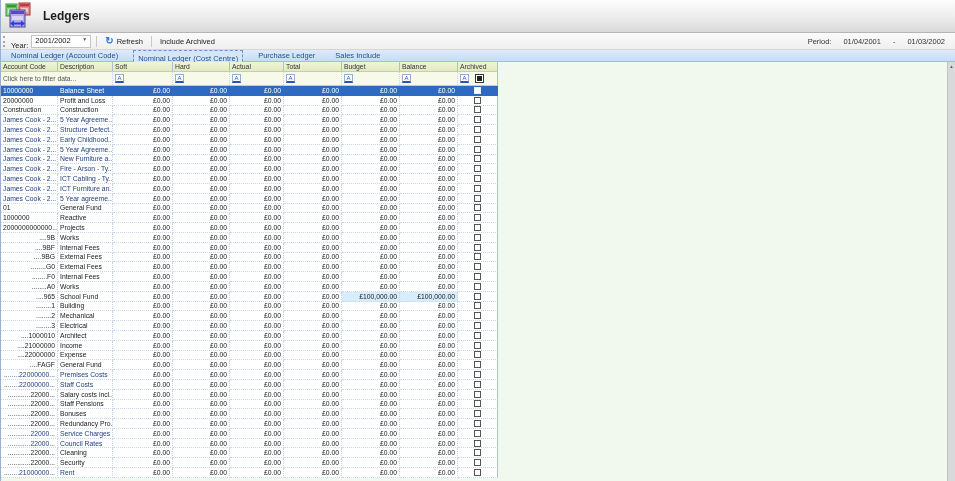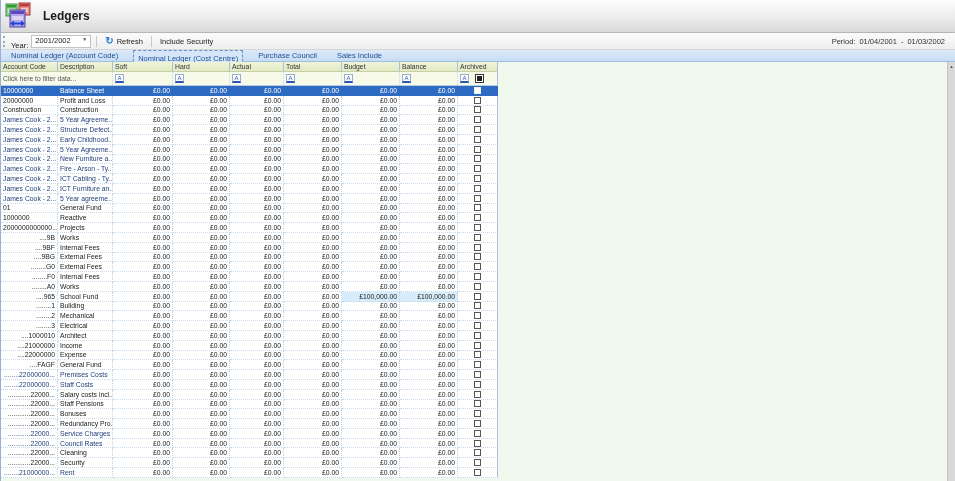--- a/index.html
+++ b/index.html
@@ -30,21 +30,21 @@
   .tb-label { margin:8px 3px 0 2px; }
   .year-select {
     width:60px; height:13px; background:#fff; border:1px solid #c3c3c3;
     display:flex; align-items:flex-start; justify-content:space-between;
     padding:0 3px; cursor:default;
   }
   .caret { font-size:5px; color:#555; }
   .vsep { width:1px; height:11px; background:#c9c9c9; margin:0 5px; }
   .tb-btn { display:flex; align-items:center; gap:3px; padding:0 3px; }
   .refresh-glyph { color:#2a7fd4; font-size:10px; font-weight:bold; line-height:1; }
-  .period { margin-left:auto; margin-right:10px; display:flex; gap:4px; color:#333; }
+  .period { margin-left:auto; margin-right:10px; display:flex; gap:12px; color:#333; }
 
   
   .tabstrip {
     height:12px; display:flex; 
     background:linear-gradient(#ddeafa,#c7ddf4);
     border-bottom:1px solid #9fbfe2;
     font-size:7.5px; color:#1d4e94;
   }
   .tab { padding:0 10px; height:100%; display:flex; align-items:center; white-space:nowrap; }
   .tab.selected {
@@ -127,34 +127,34 @@
     <span>2001/2002</span>
     <span class="caret">▼</span>
   </div>
   <div class="vsep"></div>
   <div class="tb-btn">
     <span class="refresh-glyph">↻</span>
     <span>Refresh</span>
   </div>
   <div class="vsep"></div>
   <div class="tb-btn">
-    <span>Include Security</span>
+    <span>Include Archived</span>
   </div>
   <div class="period">
     <span>Period:</span>
     <span>01/04/2001</span>
     <span>-</span>
     <span>01/03/2002</span>
   </div>
 </div>
 
 <div class="tabstrip">
   <div class="tab">Nominal Ledger (Account Code)</div>
   <div class="tab selected">Nominal Ledger (Cost Centre)</div>
-  <div class="tab">Purchase Council</div>
+  <div class="tab">Purchase Ledger</div>
   <div class="tab">Sales Include</div>
 </div>
 
 <div class="gridpanel">
   <div class="table">
     <div class="hdr-row">
       <div class="hdr-cell c0">Account Code</div>
       <div class="hdr-cell c1">Description</div>
       <div class="hdr-cell c2">Soft</div>
       <div class="hdr-cell c3">Hard</div>

